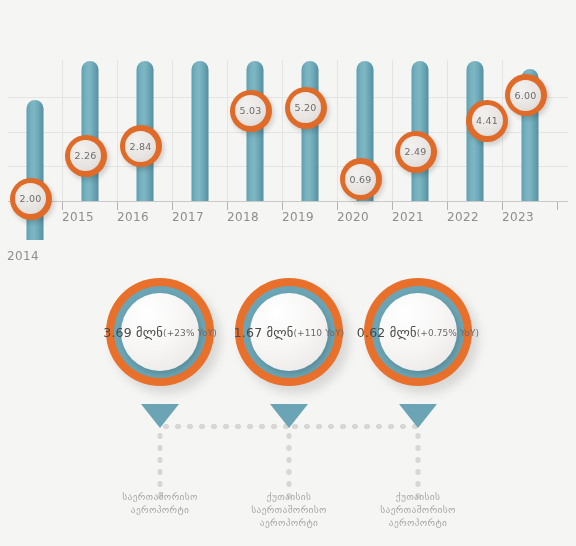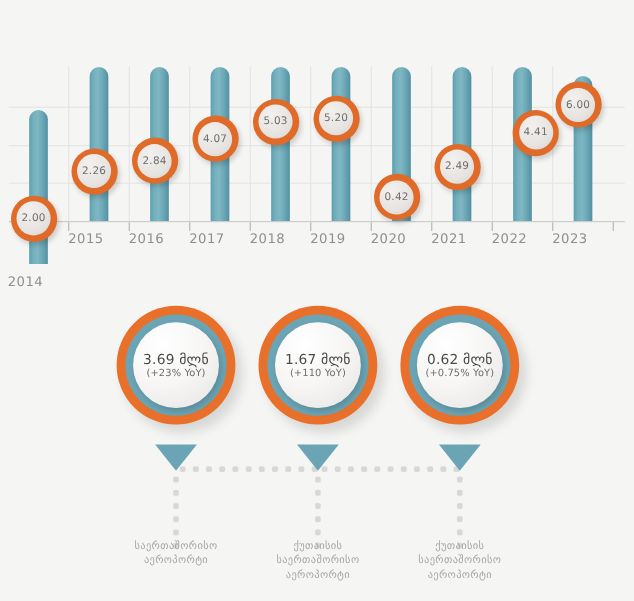--- a/index.html
+++ b/index.html
@@ -112,21 +112,20 @@
     border-radius:50%;
     background:#6ba5b5;
     display:flex; align-items:center; justify-content:center;
   }
   .kpi-face {
     width:78px; height:78px;
     border-radius:50%;
     background:radial-gradient(circle at 34% 26%, #ffffff 0%, #f7f6f5 48%, #e6e4e2 100%);
     box-shadow:2px 3px 6px rgba(0,0,0,0.16);
     display:flex;
-    flex-direction:column;
     align-items:center;
     justify-content:center;
   }
   .kpi-value {
     font-size:12.5px;
     color:#4a4a48;
     letter-spacing:0.2px;
     white-space:nowrap;
   }
   .kpi-delta {
@@ -234,43 +233,40 @@
       </div>
       <div class="bar-col" style="left: 117px;">
         <div class="bar" style="top: 61px; height: 140px;"></div>
         <div class="badge" style="top: 125.243px; left: 2.5px;">
           <div class="badge-inner">2.84</div>
         </div>
         <div class="bar-label">2016</div>
       </div>
       <div class="bar-col" style="left: 172px;">
         <div class="bar" style="top: 61px; height: 140px;"></div>
-        <div class="badge" style="top: 105.297px; left: 2.5px;">
-          <div class="badge-inner">4.07</div>
-        </div>
         <div class="bar-label">2017</div>
       </div>
       <div class="bar-col" style="left: 227px;">
         <div class="bar" style="top: 61px; height: 140px;"></div>
         <div class="badge" style="top: 89.7297px; left: 2.5px;">
           <div class="badge-inner">5.03</div>
         </div>
         <div class="bar-label">2018</div>
       </div>
       <div class="bar-col" style="left: 282px;">
         <div class="bar" style="top: 61px; height: 140px;"></div>
         <div class="badge" style="top: 86.973px; left: 2.5px;">
           <div class="badge-inner">5.20</div>
         </div>
         <div class="bar-label">2019</div>
       </div>
       <div class="bar-col" style="left: 337px;">
         <div class="bar" style="top: 61px; height: 140px;"></div>
         <div class="badge" style="top: 158px; left: 2.5px;">
-          <div class="badge-inner">0.42</div>
+          <div class="badge-inner">0.69</div>
         </div>
         <div class="bar-label">2020</div>
       </div>
       <div class="bar-col" style="left: 392px;">
         <div class="bar" style="top: 61px; height: 140px;"></div>
         <div class="badge" style="top: 130.919px; left: 2.5px;">
           <div class="badge-inner">2.49</div>
         </div>
         <div class="bar-label">2021</div>
       </div>

